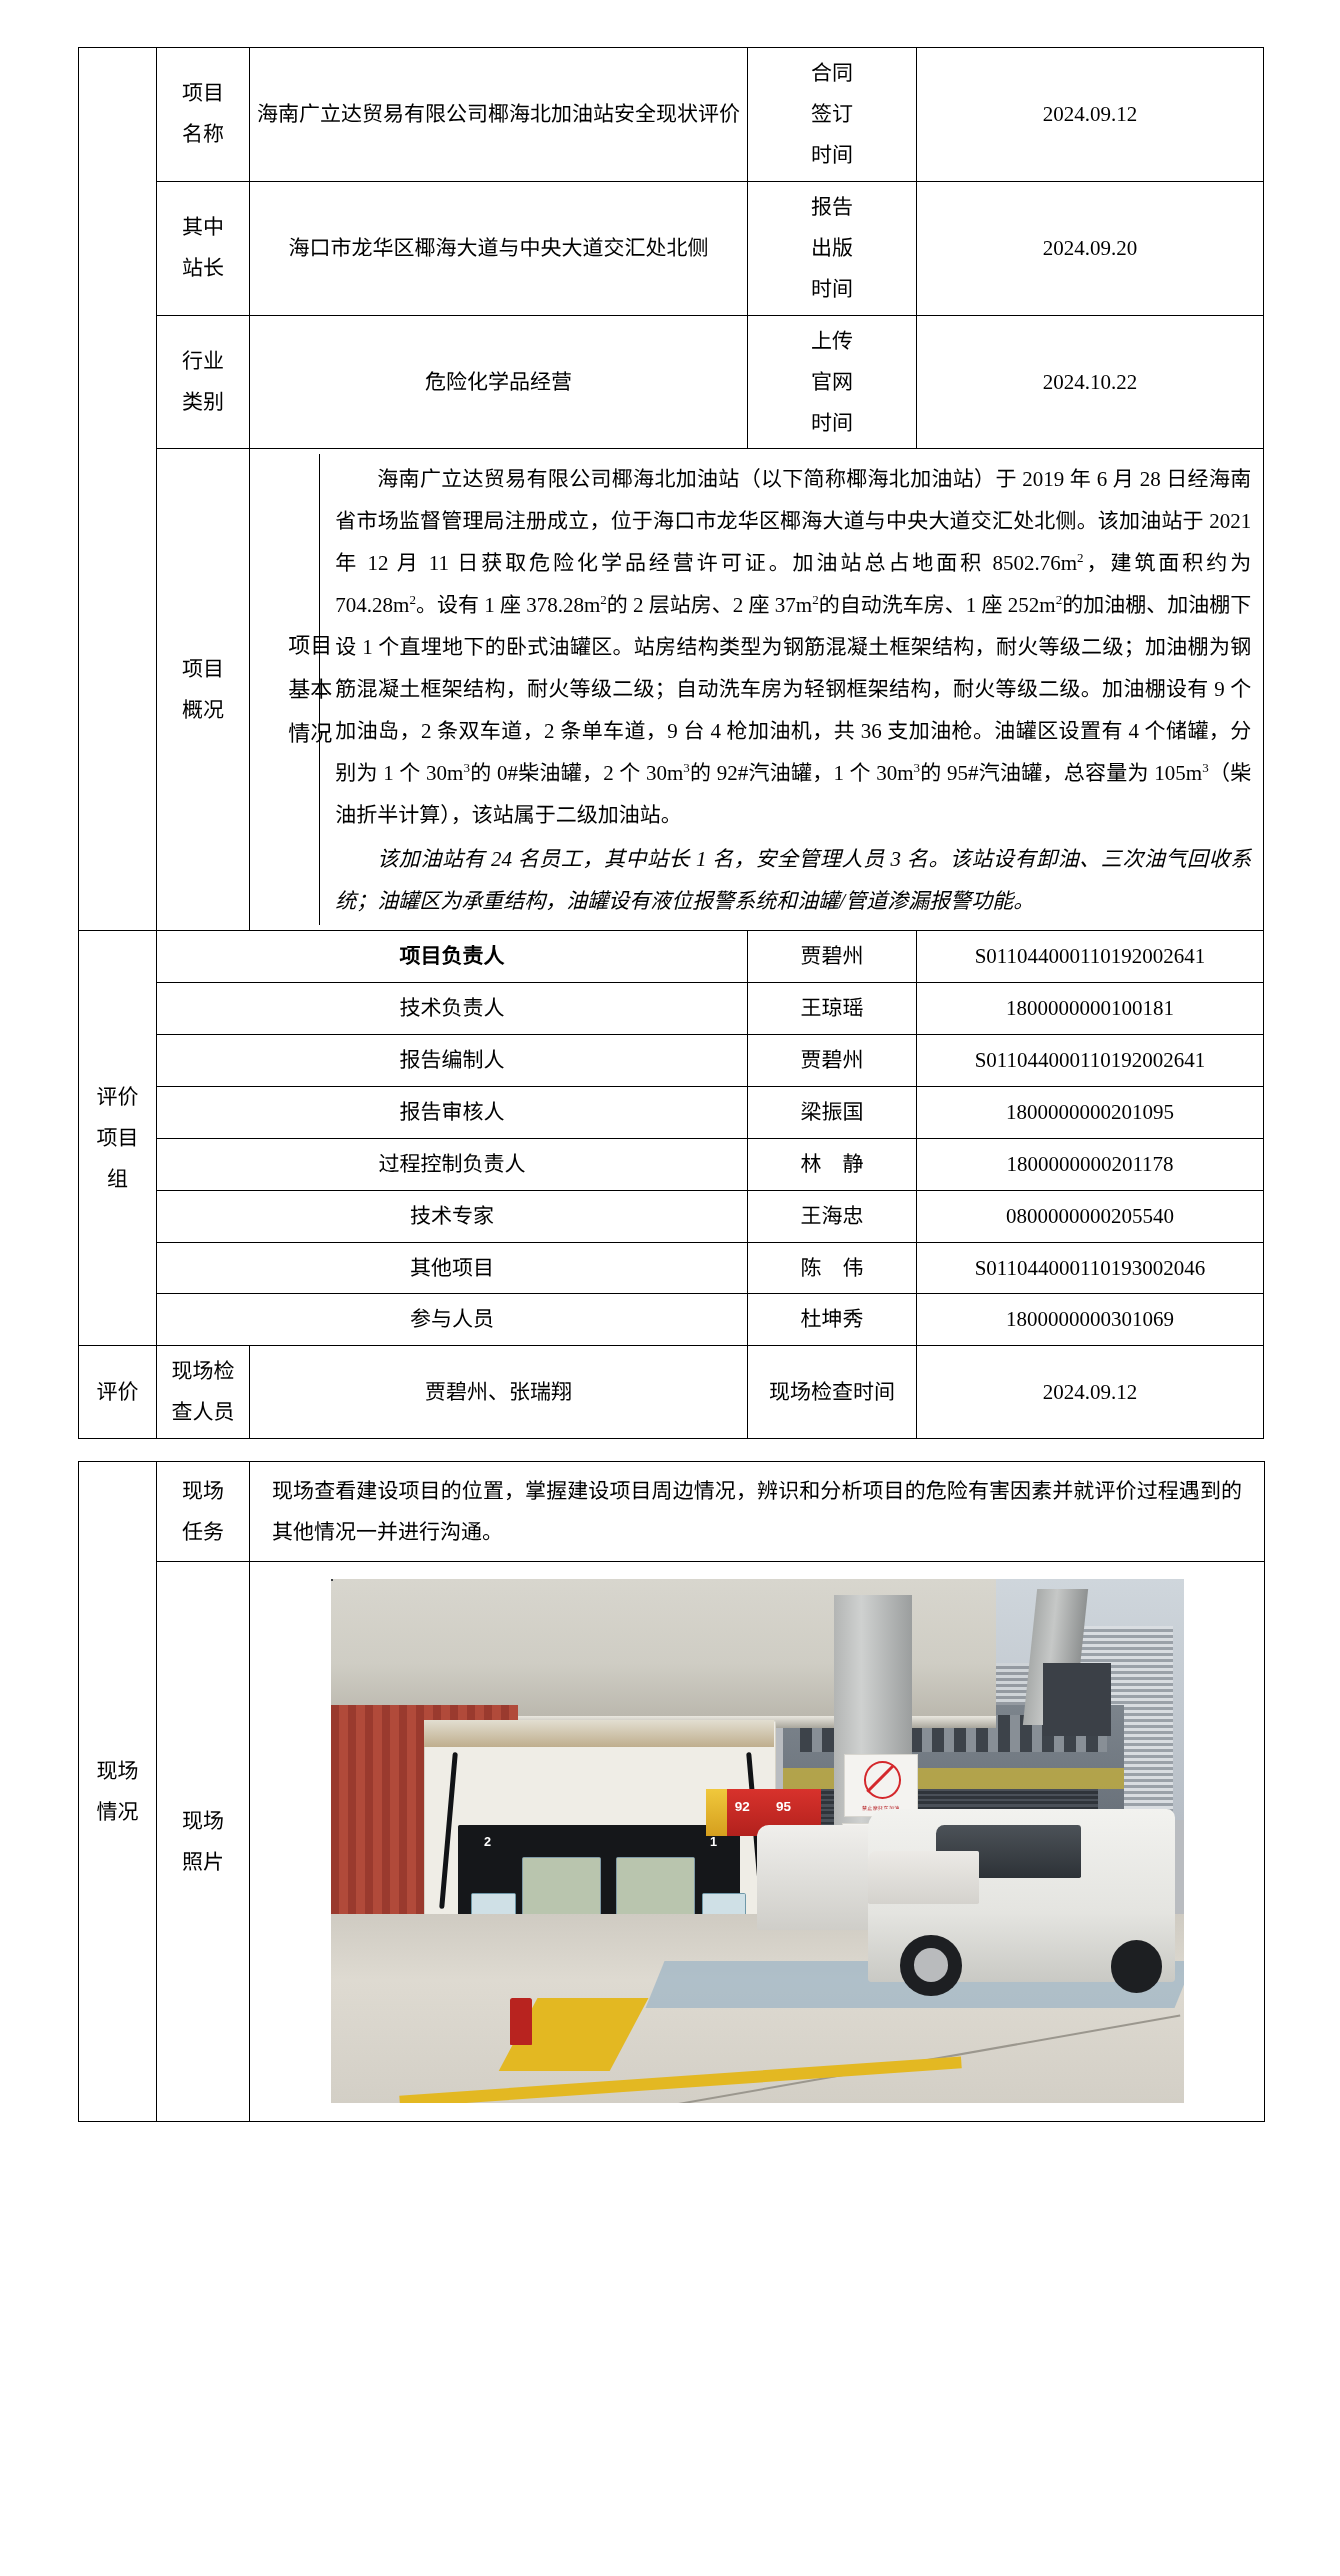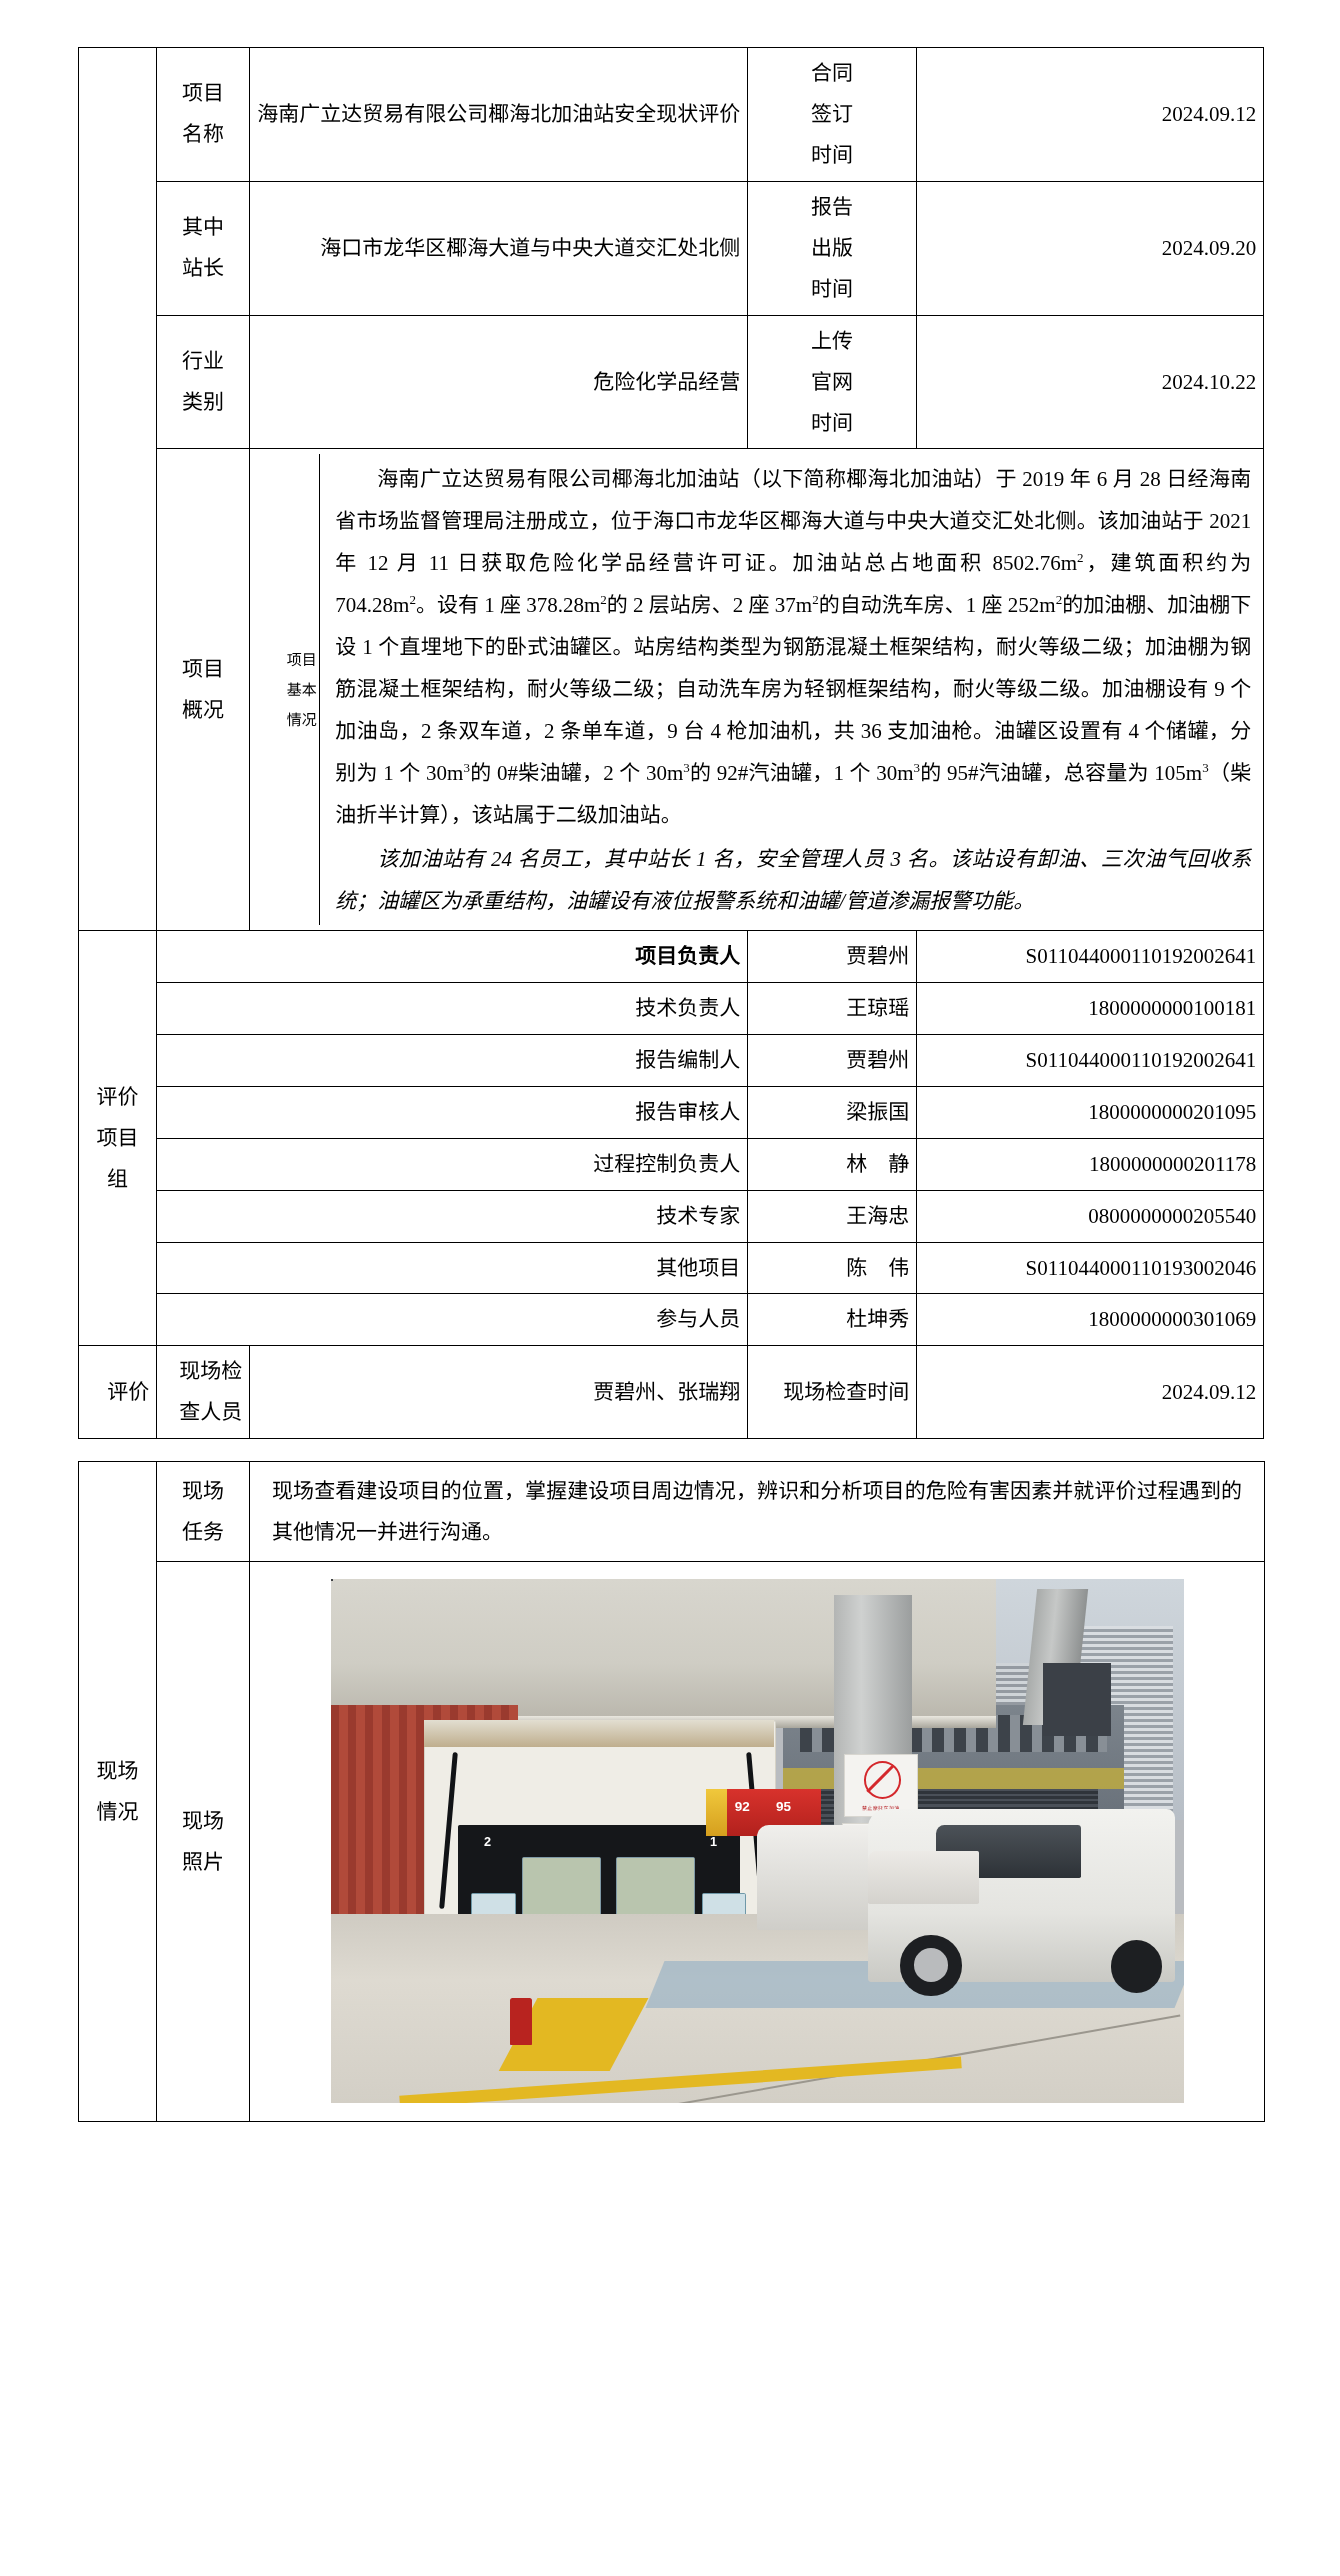--- a/index.html
+++ b/index.html
@@ -23,21 +23,21 @@
     table-layout:fixed;
   }
   table.doc td{
     border:1.3px solid #000000;
     padding:5px 6.8px;
     vertical-align:middle;
     font-size:21px;
     line-height:1.95;
     font-family:"Liberation Serif","DejaVu Serif",serif;
   }
-  .ctr{text-align:right;}
+  .ctr{text-align:center;}
   .just{text-align:justify;text-align-last:left;}
   .vlabel{
     text-align:center;
     font-size:21px;
     line-height:2.0;
   }
   .wrap2{
     display:block;
     width:2.4em;
     margin:0 auto;
@@ -224,21 +224,21 @@
         </td>
         <td colspan="3" class="overview-cell">
           <table style="border-collapse:collapse;width:100%;table-layout:fixed;">
             <colgroup>
                 <col style="width:63px">
                 <col>
               </colgroup>
             <tbody>
                 <tr>
               <td style="border:0;vertical-align:middle;padding:0;">
-                <span class="wrap3" style="font-size:15px;line-height:2.0;margin-left:27px;">项目基本情况</span>
+                <span class="wrap3" style="font-size:22px;line-height:2.0;margin-left:27px;">项目基本情况</span>
               </td>
               <td style="border:0;border-left:1.3px solid #000;padding:3.4px 5px 3.4px 15px;vertical-align:top;">
                 <p class="para"><span>海南广立达贸易有限公司椰海北加油站（以下简称椰海北加油站）于 2019 年 6 月 28 日经海南省市场监督管理局注册成立，位于海口市龙华区椰海大道与中央大道交汇处北侧。该加油站于 2021 年 12 月 11 日获取危险化学品经营许可证。加油站总占地面积 8502.76m</span><sup>2</sup><span>，建筑面积约为 704.28m</span><sup>2</sup><span>。设有 1 座 378.28m</span><sup>2</sup><span>的 2 层站房、2 座 37m</span><sup>2</sup><span>的自动洗车房、1 座 252m</span><sup>2</sup><span>的加油棚、加油棚下设 1 个直埋地下的卧式油罐区。站房结构类型为钢筋混凝土框架结构，耐火等级二级；加油棚为钢筋混凝土框架结构，耐火等级二级；自动洗车房为轻钢框架结构，耐火等级二级。加油棚设有 9 个加油岛，2 条双车道，2 条单车道，9 台 4 枪加油机，共 36 支加油枪。油罐区设置有 4 个储罐，分别为 1 个 30m</span><sup>3</sup><span>的 0#柴油罐，2 个 30m</span><sup>3</sup><span>的 92#汽油罐，1 个 30m</span><sup>3</sup><span>的 95#汽油罐，总容量为 105m</span><sup>3</sup><span>（柴油折半计算），该站属于二级加油站。</span></p>
                 <p class="para">该加油站有 24 名员工，其中站长 1 名，安全管理人员 3 名。该站设有卸油、三次油气回收系统；油罐区为承重结构，油罐设有液位报警系统和油罐/管道渗漏报警功能。</p>
               </td>
             </tr>
           </tbody>
             </table>
         </td>
       </tr>

